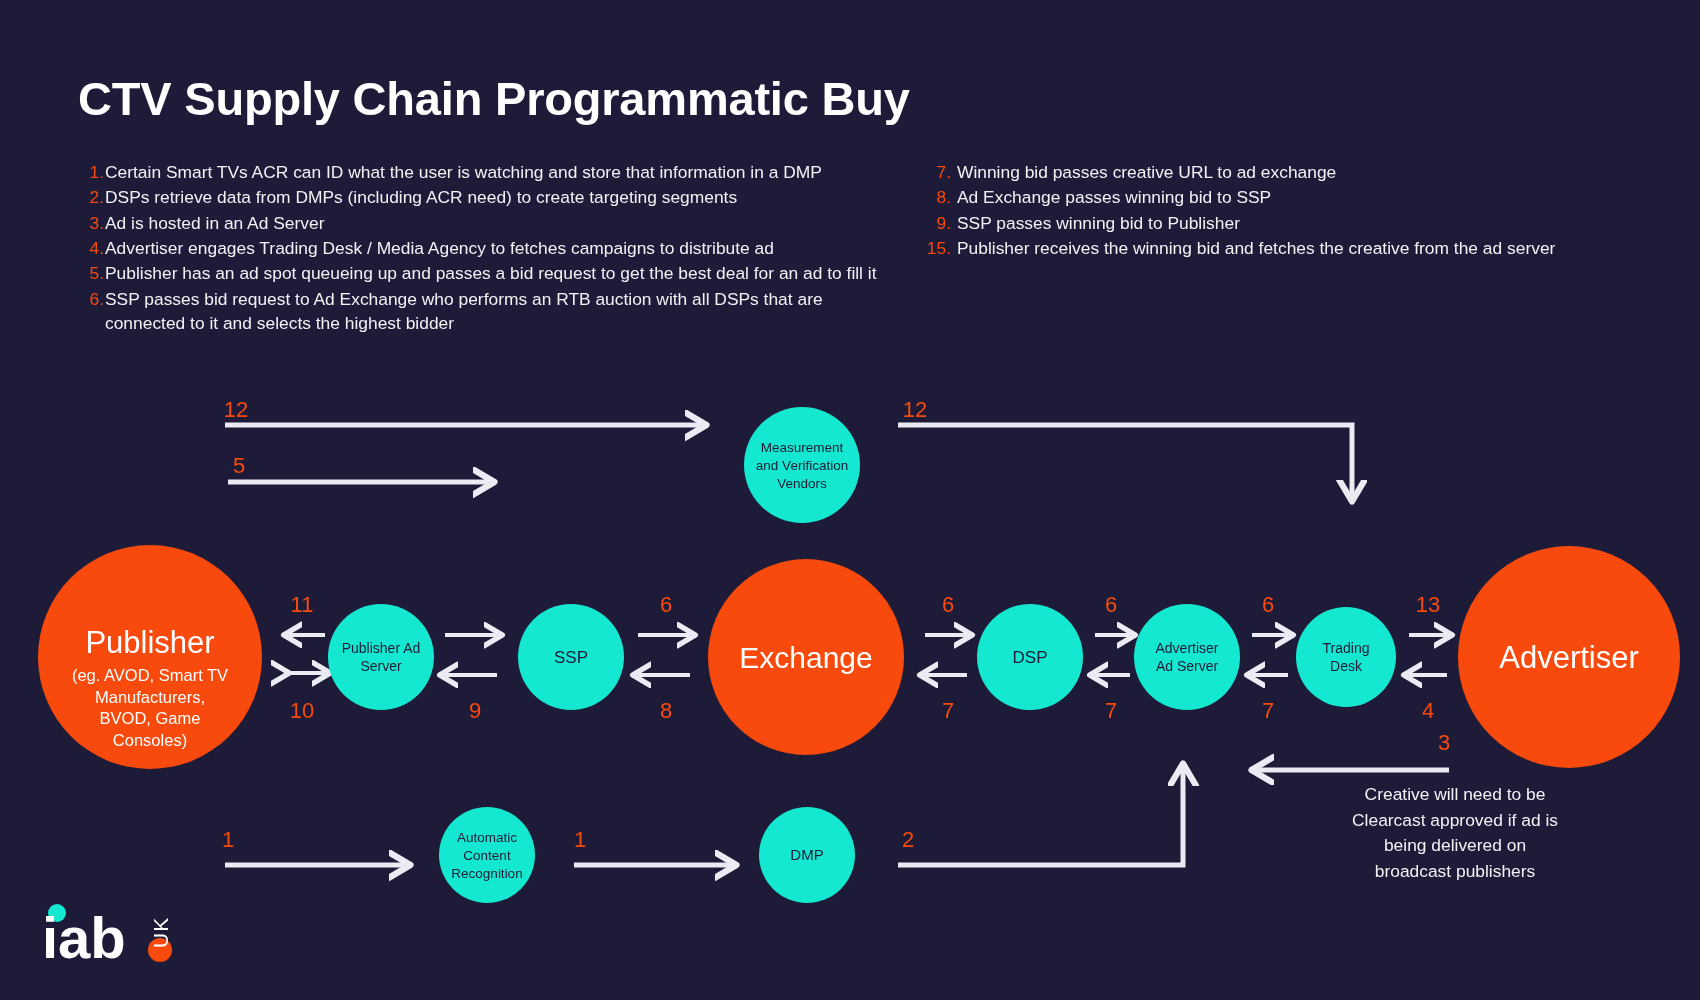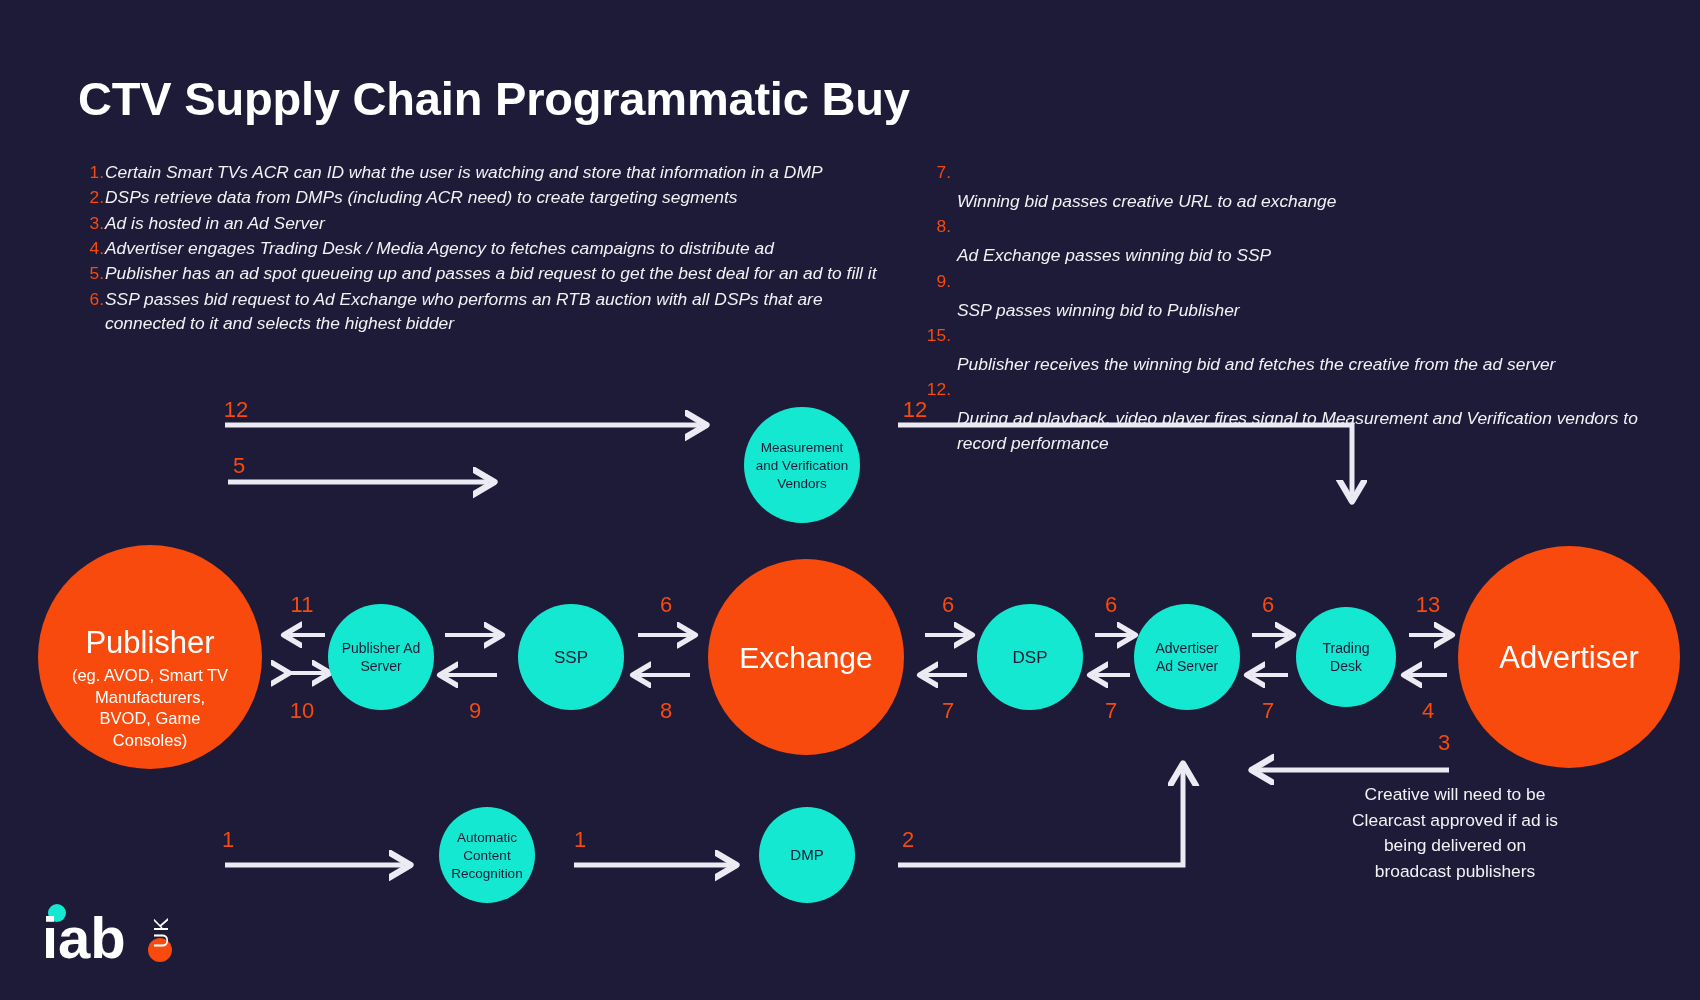--- a/index.html
+++ b/index.html
@@ -33,22 +33,22 @@
     align-items: flex-start;
     margin-bottom: 1px;
   }
   .step-num {
     color: #f74a0c;
     flex: 0 0 auto;
     text-align: right;
   }
   #steps-left .step-num { width: 20px; margin-right: 1px; }
   #steps-right .step-num { width: 26px; margin-right: 6px; }
-  .step-text { flex: 1 1 auto; font-style: italic; }
-  #steps-right .step-text { text-indent: 0; margin-top: 29px; }
+  .step-text { flex: 1 1 auto; }
+  #steps-right .step-text { text-indent: 0; }
   #diagram { position: absolute; left: 0; top: 395px; width: 1700px; height: 510px; }
   #logo {
     position: absolute;
     left: 42px; top: 902px;
     width: 160px; height: 64px;
   }
 </style>
 </head>
 <body>
 
@@ -89,24 +89,20 @@
       <span class="step-num">8.</span>
       <span class="step-text">Ad Exchange passes winning bid to SSP</span>
     </div>
     <div class="step">
       <span class="step-num">9.</span>
       <span class="step-text">SSP passes winning bid to Publisher</span>
     </div>
     <div class="step">
       <span class="step-num">15.</span>
       <span class="step-text">Publisher receives the winning bid and fetches the creative from the ad server</span>
-    </div>
-    <div class="step">
-      <span class="step-num">12.</span>
-      <span class="step-text">During ad playback, video player fires signal to Measurement and Verification vendors to record performance</span>
     </div>
   </div>
 
 <svg id="diagram" viewBox="0 0 1700 510">
   <defs>
     <marker id="ah" markerWidth="7" markerHeight="7" refX="3.1" refY="3" orient="auto">
       <path d="M0,0.4 L4.4,3 L0,5.6" fill="none" stroke="#eceaf2" stroke-width="1.25" stroke-linecap="round" stroke-linejoin="round"></path>
     </marker>
   </defs>
   <g id="dg-edges">

